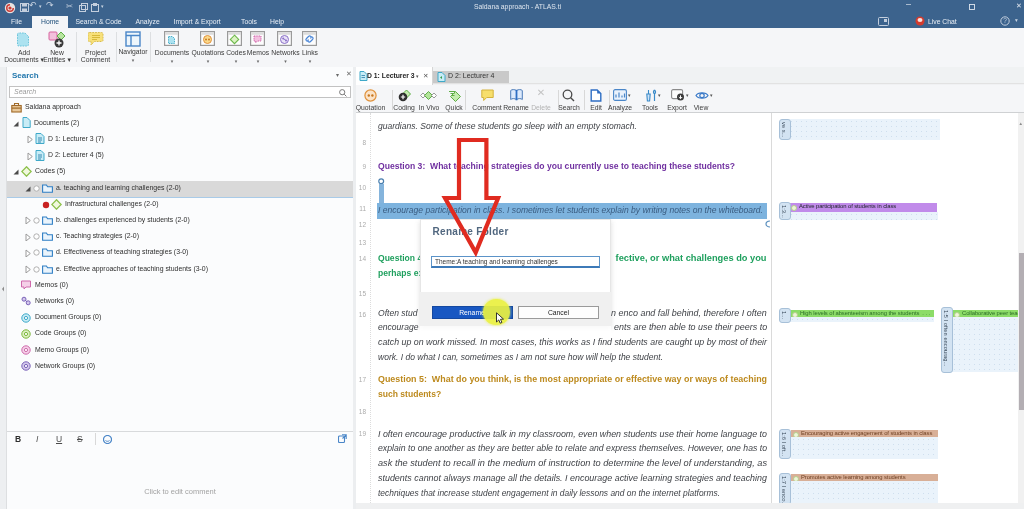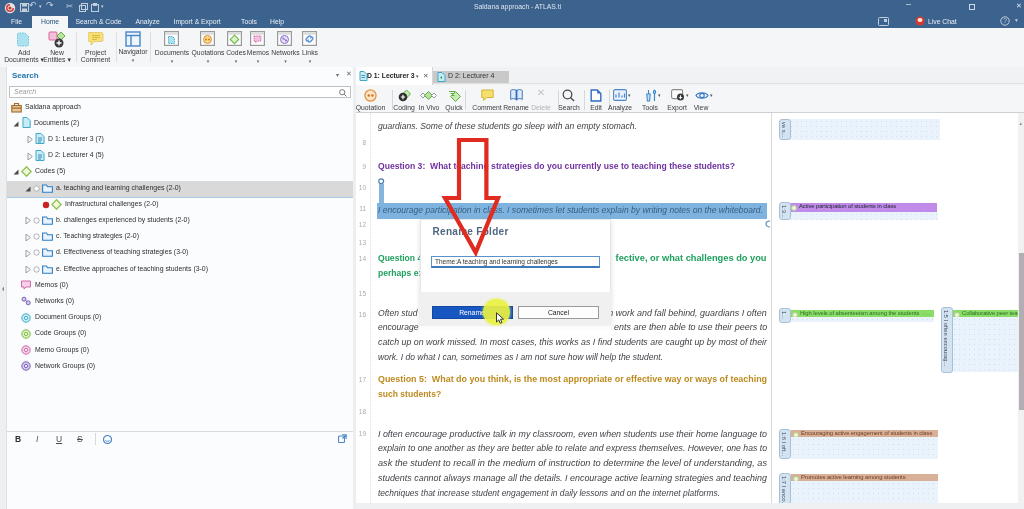--- a/index.html
+++ b/index.html
@@ -338,20 +338,21 @@
     <div class="abs" style="left:70px;top:367px;font-size:8.5px;text-decoration:line-through;color:#4a4a4a;">S</div>
     <div class="abs" style="left:88px;top:366px;width:1px;height:12px;background:#d8d8d8;"></div>
     <svg class="abs" style="left:96px;top:367.5px" width="9" height="9">
         <circle cx="4.5" cy="4.5" r="4" fill="none" stroke="#4a86c8" stroke-width="1.2"></circle>
         <path d="M2.5,5.5 a2.5,2 0 0 0 4,0" fill="none" stroke="#4a86c8" stroke-width="1"></path>
       </svg>
     <svg class="abs" style="left:331px;top:367px" width="9" height="9">
         <rect x="0.5" y="2" width="6" height="6.5" rx="1" fill="none" stroke="#4a86c8" stroke-width="1.1"></rect>
         <path d="M4,0.8 h4.2 v4.2 M8.2,0.8 L4.5,4.5" stroke="#4a86c8" stroke-width="1.1" fill="none"></path>
       </svg>
+    <div class="abs" style="left:0;top:420px;width:346px;text-align:center;font-size:7.5px;color:#a3a3a3;">Click to edit comment</div>
   </div>
   <div class="abs" id="docarea">
     <div class="abs" style="left:0;top:0;width:668px;height:16px;background:#f0f2f3;border-bottom:1px solid #e2e2e2;"></div>
     <div class="abs" style="left:0;top:0;width:76px;height:18px;background:#fff;border-right:1px solid #d5d5d5;">
       <svg class="abs" style="left:3px;top:4px" width="9" height="10">
           <path d="M1,0.5 h4 l3,3 v6 h-7 z" fill="#c8ecf6" stroke="#3fa9c9"></path>
           <path d="M2.5,4.5 h3.5 M2.5,6.5 h3.5" stroke="#2a7fa9" stroke-width="0.8"></path>
         </svg>
       <div class="abs nw" style="left:11px;top:4.5px;font-size:6.8px;font-weight:bold;color:#222;">D 1: Lecturer 3</div>
       <div class="abs" style="left:60px;top:6px;font-size:5px;color:#555;">▾</div>
@@ -462,21 +463,21 @@
           <circle cx="3.2" cy="3.2" r="2.4" fill="#fff" stroke="#4a7fae" stroke-width="1.2"></circle>
         </svg>
       <div class="abs" style="left:23px;top:70.5px;width:5.3px;height:19.8px;background:#85b4dc;"></div>
       <svg class="abs" style="left:408.5px;top:106.5px" width="6" height="8">
           <path d="M5,1 a4,3 0 0 0 0,6" fill="none" stroke="#5a8fbe" stroke-width="1.2"></path>
         </svg>
       <div class="abs nw" style="left:22px;top:139.5px;font-size:9px;font-weight:bold;color:#1fa05e;transform:scaleX(0.95);transform-origin:0 0;">Question 4</div>
       <div class="abs nw" id="f_q4r" style="transform:scaleX(1.0304);transform-origin:100% 0;right:257px;top:139.5px;font-size:9px;font-weight:bold;color:#1fa05e;">fective, or what challenges do you</div>
       <div class="abs nw" style="left:22px;top:154.8px;font-size:9px;font-weight:bold;color:#1fa05e;transform:scaleX(0.95);transform-origin:0 0;">perhaps e:</div>
       <div class="ital abs nw" style="left:22px;top:194.5px;transform:scaleX(0.95);transform-origin:0 0;">Often stud</div>
-      <div class="ital abs nw" id="f_p16r1" style="transform:scaleX(0.9929);transform-origin:100% 0;right:257px;top:194.5px;">n work and fall behind, guardians I often</div>
+      <div class="ital abs nw" id="f_p16r1" style="transform:scaleX(0.9929);transform-origin:100% 0;right:257px;top:194.5px;">n enco and fall behind, therefore I often</div>
       <div class="ital abs nw" style="left:22px;top:209.3px;transform:scaleX(0.95);transform-origin:0 0;">encourage</div>
       <div class="ital abs nw" id="f_p16r2" style="transform:scaleX(0.9928);transform-origin:100% 0;right:257px;top:209.3px;">ents are then able to use their peers to</div>
       <div class="ital abs nw" id="f_p16l3" style="transform:scaleX(0.9806);transform-origin:0 0;left:22px;top:224.2px;">catch up on work missed. In most cases, this works as I find students are caught up by most of their</div>
       <div class="ital abs nw" id="f_p16l4" style="transform:scaleX(0.9465);transform-origin:0 0;left:22px;top:239px;">work. I do what I can, sometimes as I am not sure how will help the student.</div>
       <div class="abs nw" id="f_q5l1" style="transform:scaleX(0.9884);transform-origin:0 0;left:22px;top:261px;font-size:9px;font-weight:bold;color:#bd8a1e;">Question 5:&nbsp; What do you think, is the most appropriate or effective way or ways of teaching</div>
       <div class="abs nw" style="left:22px;top:275.8px;font-size:9px;font-weight:bold;color:#bd8a1e;transform:scaleX(0.95);transform-origin:0 0;">such students?</div>
       <div class="ital abs nw" id="f_p19l1" style="transform:scaleX(0.9855);transform-origin:0 0;left:22px;top:315.5px;">I often encourage productive talk in my classroom, even when students use their home language to</div>
       <div class="ital abs nw" id="f_p19l2" style="transform:scaleX(0.9659);transform-origin:0 0;left:22px;top:330.3px;">explain to one another as they are better able to relate and express themselves. However, one has to</div>
       <div class="ital abs nw" id="f_p19l3" style="transform:scaleX(1.0231);transform-origin:0 0;left:22px;top:345.1px;">ask the student to recall in the medium of instruction to determine the level of understanding, as</div>
       <div class="ital abs nw" id="f_p19l4" style="transform:scaleX(0.9917);transform-origin:0 0;left:22px;top:359.9px;">students cannot always manage all the details. I encourage active learning strategies and teaching</div>

